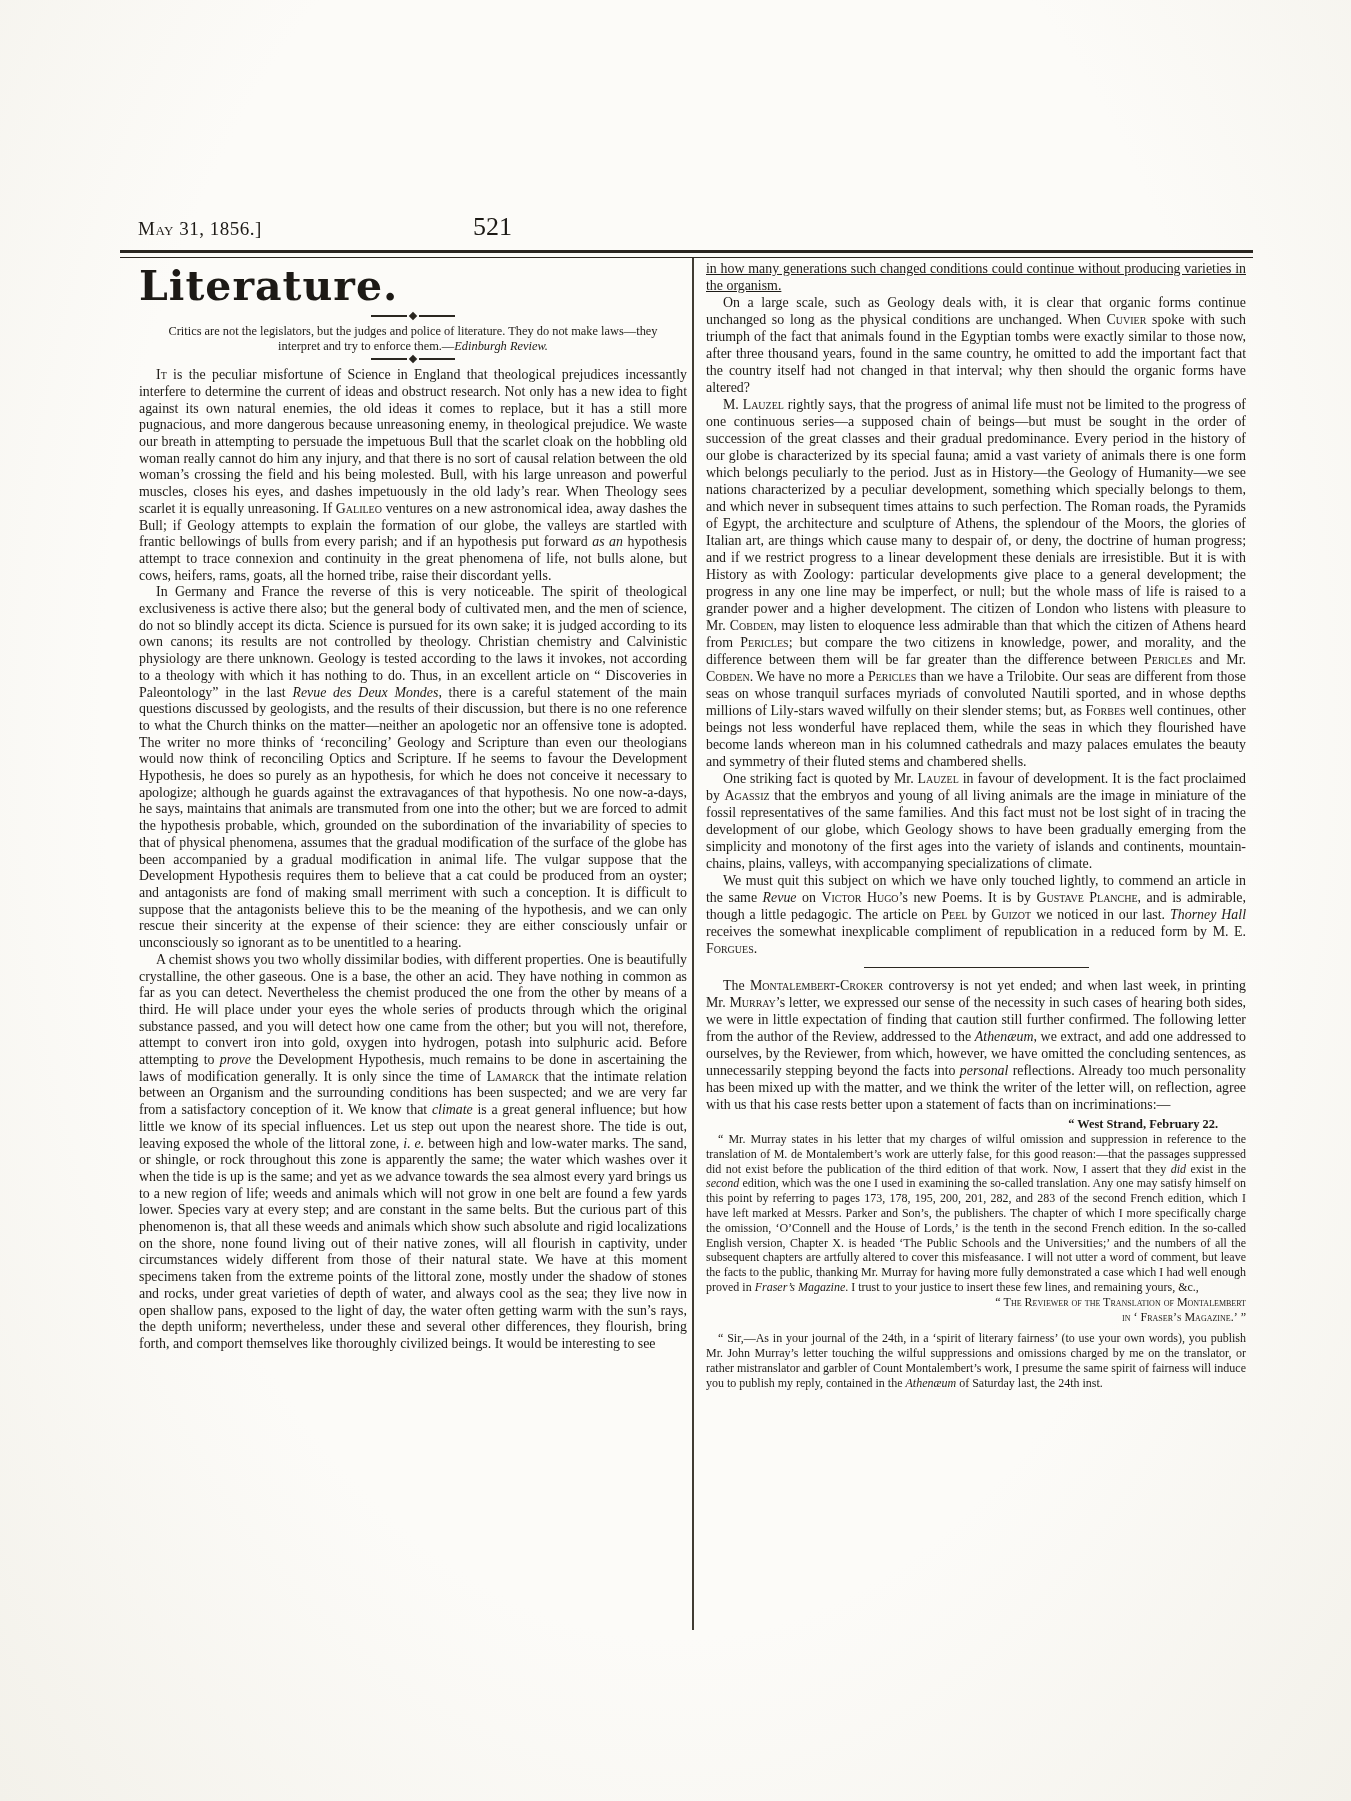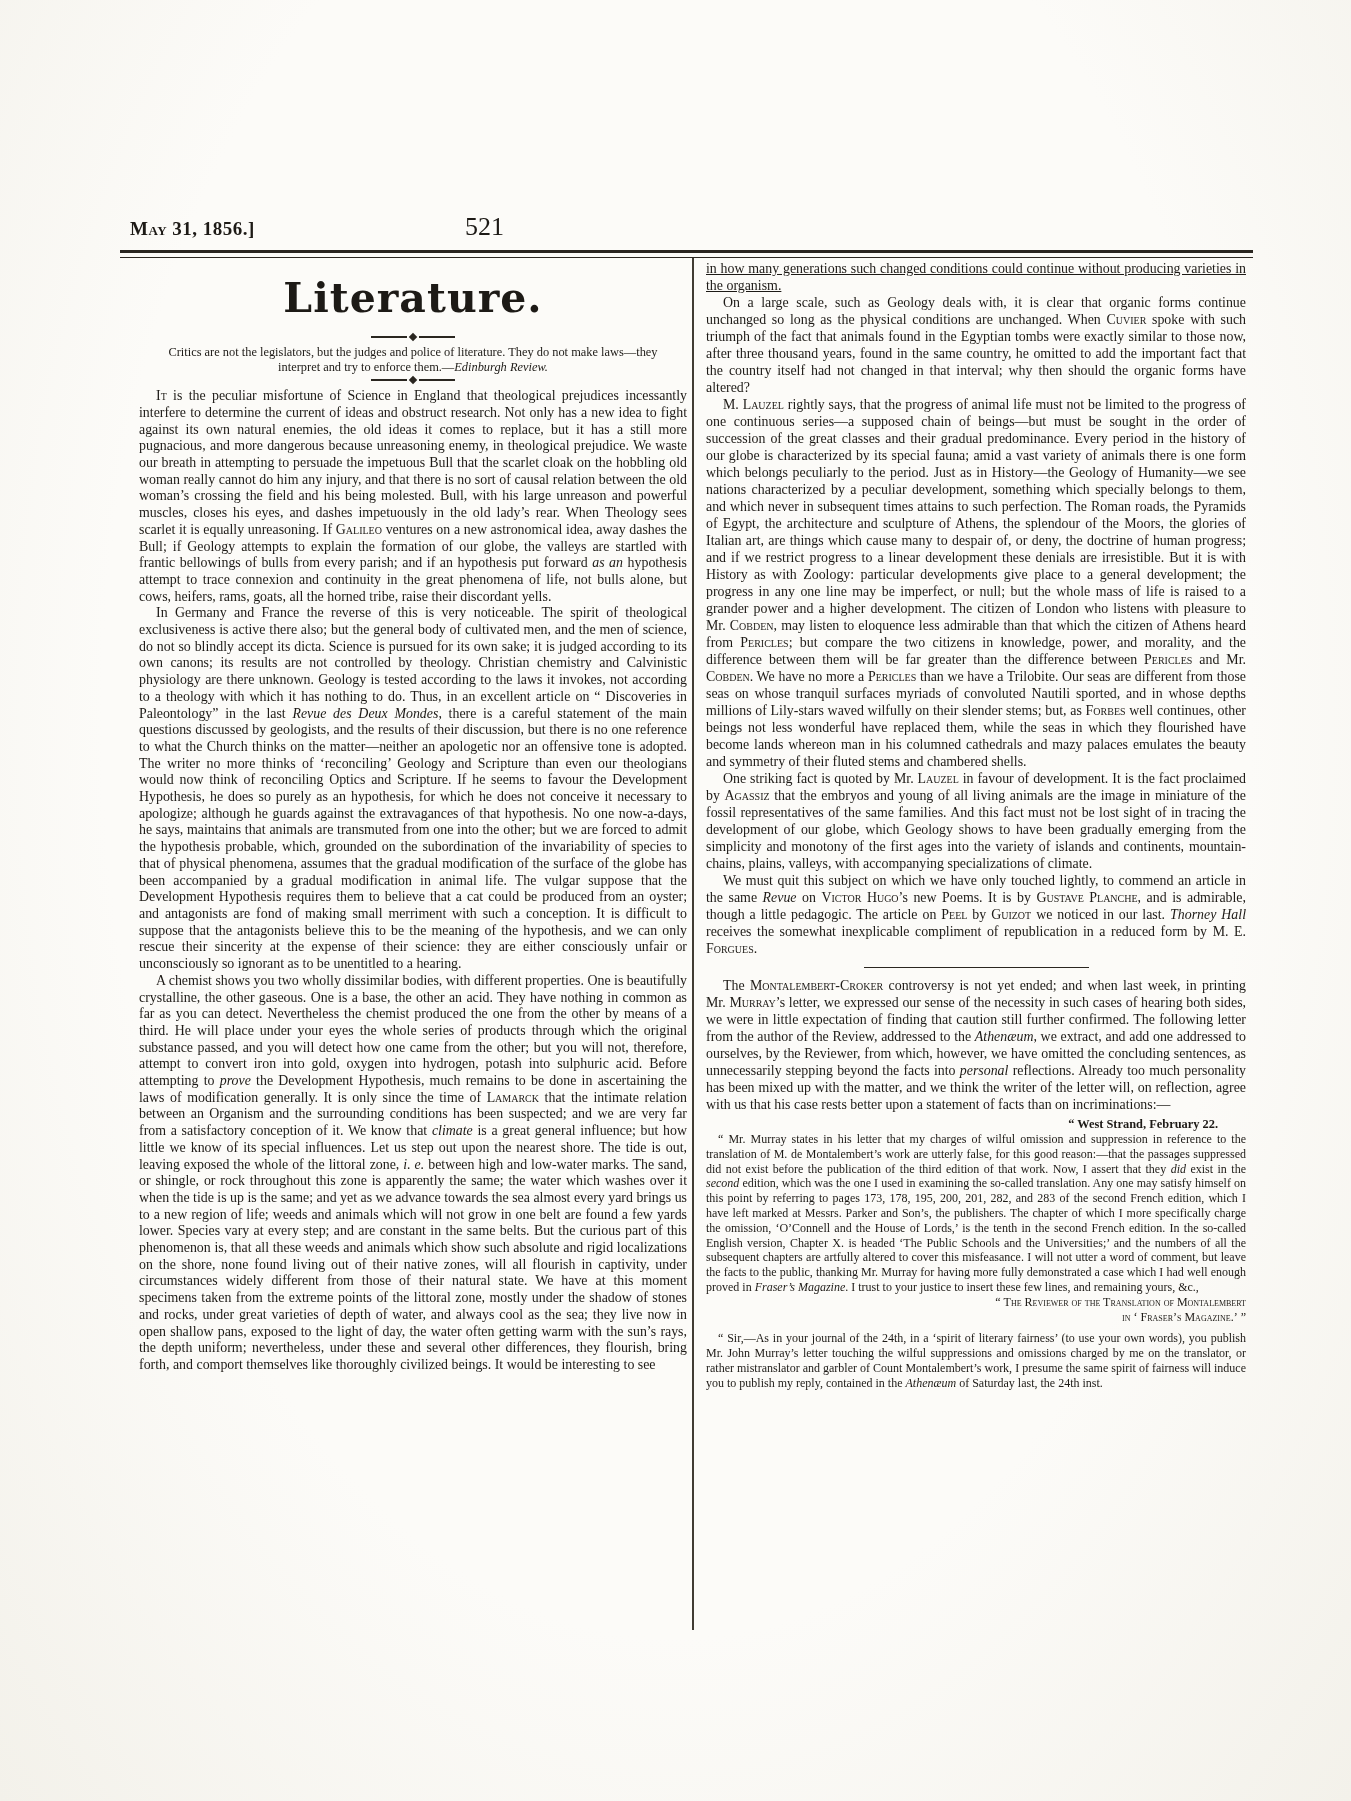--- a/index.html
+++ b/index.html
@@ -8,33 +8,33 @@
   .page {
     position:relative; width:1351px; height:1801px;
     background:#fbfaf6;
     background-image: radial-gradient(ellipse at 50% 40%, #fcfbf8 60%, #f3f1ea 100%);
     font-family:"Liberation Serif","DejaVu Serif",serif;
     color:#1d1a16;
   }
   
   .header { position:absolute; left:130px; right:104px; top:212px;
             display:flex; align-items:baseline; }
-  .date    { width:30%; font-size:19px; letter-spacing:.5px; font-weight:bold; }
+  .date    { width:30%; font-size:19px; letter-spacing:.5px; font-weight:normal;margin-left:8px; }
   .masthead{ width:40%; text-align:center; font-size:26px; letter-spacing:8px;
              white-space:nowrap; }
   .pageno  { width:30%; text-align:left; font-size:26px; }
   .header-rule { position:absolute; left:120px; right:98px; top:250px; height:4px;
                  border-top:3px solid #2a2620; border-bottom:1px solid #2a2620; }
   
   .col-divider { position:absolute; left:692px; top:258px; width:2px; height:1372px;
                  background:#413c34; }
   .left-col  { position:absolute; left:139px; top:262px; width:548px; }
   .right-col { position:absolute; left:706px; top:260px; width:540px; }
   
-  .lit-heading { margin:12px; text-align:center; font-size:41px; font-weight:700;
+  .lit-heading { margin:0; font-size:41px; font-weight:700;
                  letter-spacing:1px; font-family:"DejaVu Serif","Liberation Serif",serif; }
   .orn { display:flex; align-items:center; justify-content:center; margin:3px 0 5px; }
   .orn::before,.orn::after { content:""; width:36px; border-top:2px solid #2a2620; }
   .orn-diamond { width:6px; height:6px; background:#2a2620; transform:rotate(45deg);
                  margin:0 3px; }
   .epigraph { margin:3px auto 3px; width:510px; font-size:12.4px; line-height:14.6px;
               text-align:center; }
   
   .para { margin:0; font-size:13.9px; line-height:16.7px; text-align:justify;
           text-indent:17px; }

